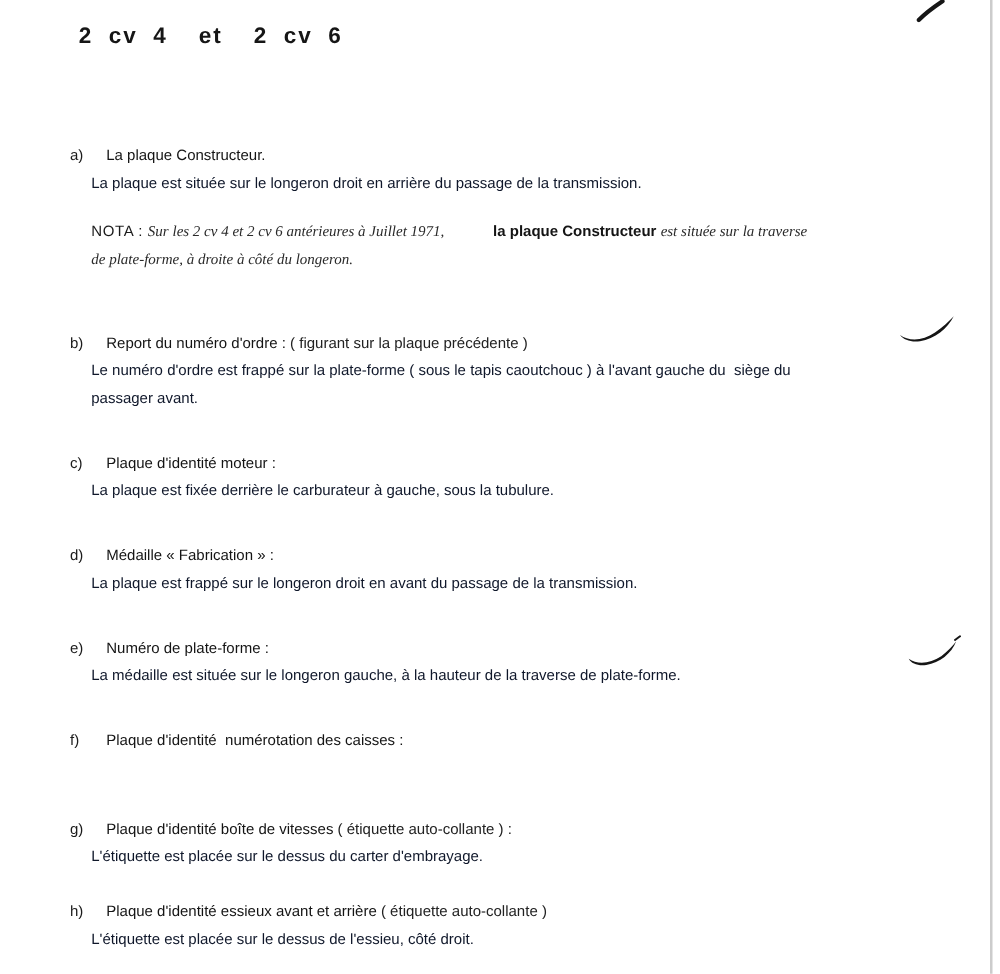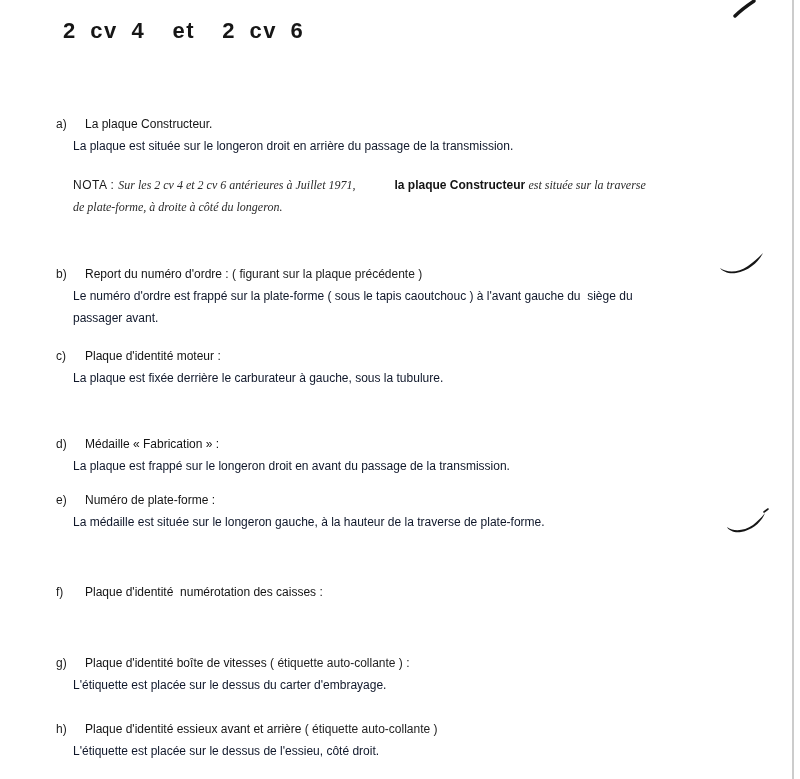--- a/index.html
+++ b/index.html
@@ -13,21 +13,21 @@
     position: relative;
     overflow: hidden;
     font-family: "Liberation Sans", sans-serif;
     color: #1b1b1b;
     -webkit-font-smoothing: antialiased;
   }
   .page-title {
     position: absolute;
     left: 63px;
     top: 18px;
-    font-size: 22px;
+    font-size: 18px;
     font-weight: 700;
     letter-spacing: 1.5px;
     word-spacing: 6px;
     color: #161616;
     white-space: pre;
   }
   .section {
     position: absolute;
     left: 56px;
     width: 730px;
@@ -102,31 +102,31 @@
 </div>
 
 <div class="nota"><span class="nota-prefix">NOTA : </span><span class="nota-italic">Sur les 2 cv 4 et 2 cv 6 antérieures à Juillet 1971, </span><span class="nota-bold">la plaque Constructeur </span><span class="nota-italic">est située sur la traverse</span><br><span class="nota-italic">de plate-forme, à droite à côté du longeron.</span></div>
 
 <div class="section" style="top:263px">
   <div class="h-row"><span class="lbl">b)</span><span class="h-bold">Report du numéro d'ordre :</span> <span class="h-rest">( figurant sur la plaque précédente )</span></div>
   <div class="body-line">Le numéro d'ordre est frappé sur la plate-forme ( sous le tapis caoutchouc ) à l'avant gauche du  siège du</div>
   <div class="body-line">passager avant.</div>
 </div>
 
-<div class="section" style="top:345px">
+<div class="section" style="top:359px">
   <div class="h-row"><span class="lbl">c)</span><span class="h-bold">Plaque d'identité moteur :</span></div>
   <div class="body-line">La plaque est fixée derrière le carburateur à gauche, sous la tubulure.</div>
 </div>
 
 <div class="section" style="top:433px">
   <div class="h-row"><span class="lbl">d)</span><span class="h-bold">Médaille « Fabrication » :</span></div>
   <div class="body-line">La plaque est frappé sur le longeron droit en avant du passage de la transmission.</div>
 </div>
 
-<div class="section" style="top:489px">
+<div class="section" style="top:507px">
   <div class="h-row"><span class="lbl">e)</span><span class="h-bold">Numéro de plate-forme :</span></div>
   <div class="body-line">La médaille est située sur le longeron gauche, à la hauteur de la traverse de plate-forme.</div>
 </div>
 
 <div class="section" style="top:581px">
   <div class="h-row"><span class="lbl">f)</span><span class="h-bold">Plaque d'identité  numérotation des caisses :</span></div>
 </div>
 
 <div class="section" style="top:652px">
   <div class="h-row"><span class="lbl">g)</span><span class="h-bold">Plaque d'identité boîte de vitesses</span> <span class="h-rest">( étiquette auto-collante ) :</span></div>

